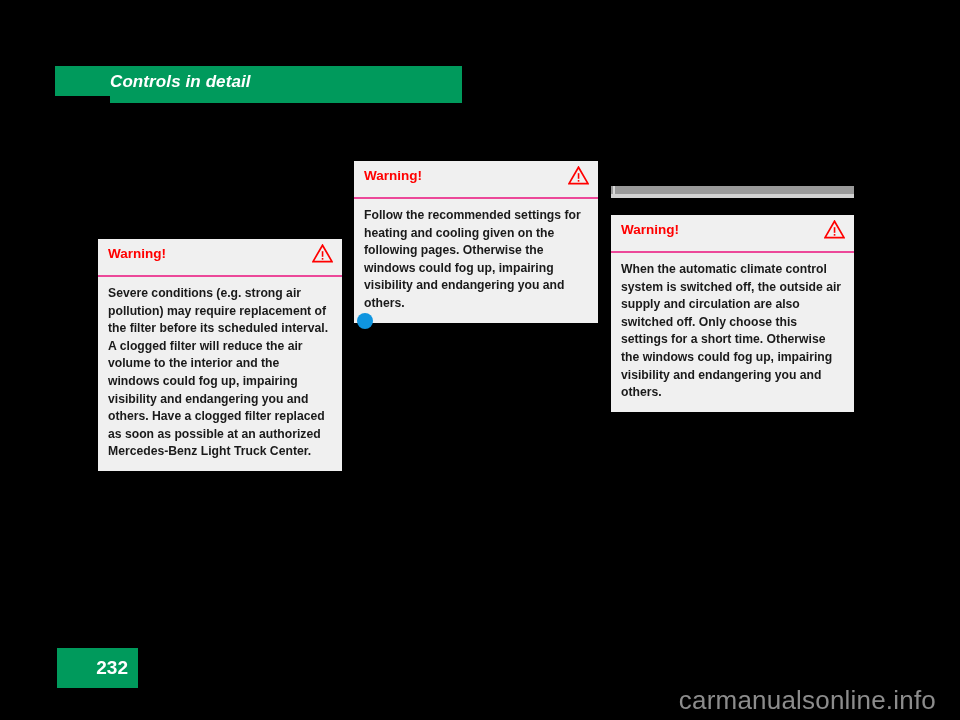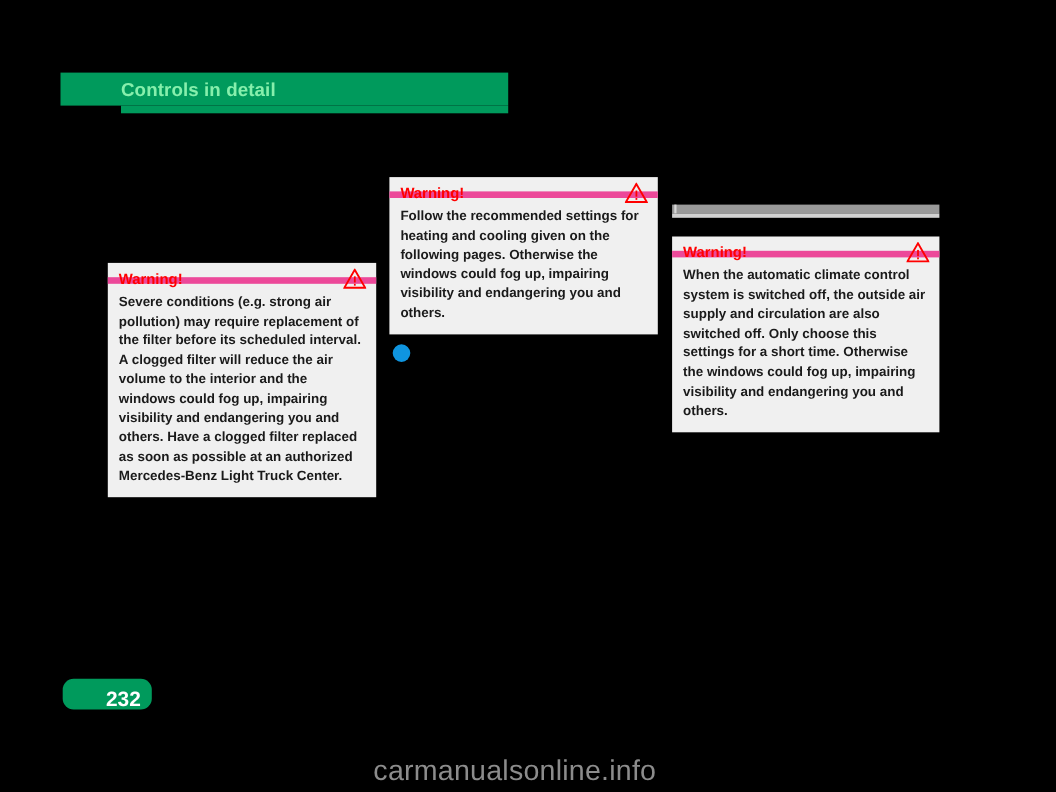--- a/index.html
+++ b/index.html
@@ -29,37 +29,38 @@
   }
   .header-bar .bar-foot {
     position:absolute;
     left:55px; top:30px;
     width:352px; height:7px;
     background:#009A5C;
   }
   .header-title {
     position:absolute;
     left:55px; top:2px;
-    color:#86efac;
+    color:#ffffff;
     font-size:17px;
     font-weight:bold;
     letter-spacing:0.1px;
     line-height:27px;
     white-space:nowrap;
+    font-style:italic;
   }
 
   
   .warn-box {
     position:absolute;
     background:#F0F0F0;
   }
   .warn-head {
     position:relative;
-    height:19px;
-    border-bottom:6px solid #ec4899;
+    height:38px;
+    border-bottom:2px solid #ec4899;
   }
   .warn-head .warn-title {
     position:absolute;
     left:10px; top:6px;
     color:#FF0000;
     font-size:13.5px;
     font-weight:bold;
     line-height:17px;
     white-space:nowrap;
   }
@@ -109,40 +110,39 @@
     position:absolute;
     left:357px; top:313px;
     width:16px; height:16px;
     border-radius:50%;
     background:#0F95E0;
   }
 
   
   .page-number {
     position:absolute;
-    left:57px; top:617px;
-    width:81px; height:28px;
+    left:57px; top:648px;
+    width:81px; height:40px;
     background:#009A5C;
-    border-radius:10px;
   }
   .page-number .pn-text {
     position:absolute;
     right:10px; top:8px;
     color:#FFFFFF;
     font-size:19px;
     font-weight:bold;
     line-height:24px;
   }
 
   
   .watermark {
     position:absolute;
     left:0; top:685px;
     width:960px;
-    text-align:center;
+    text-align:right;
     padding-right:24px;
     color:#8C8C8C;
     font-size:26px;
     letter-spacing:0.2px;
     line-height:30px;
     white-space:nowrap;
   }
 </style>
 </head>
 <body>

